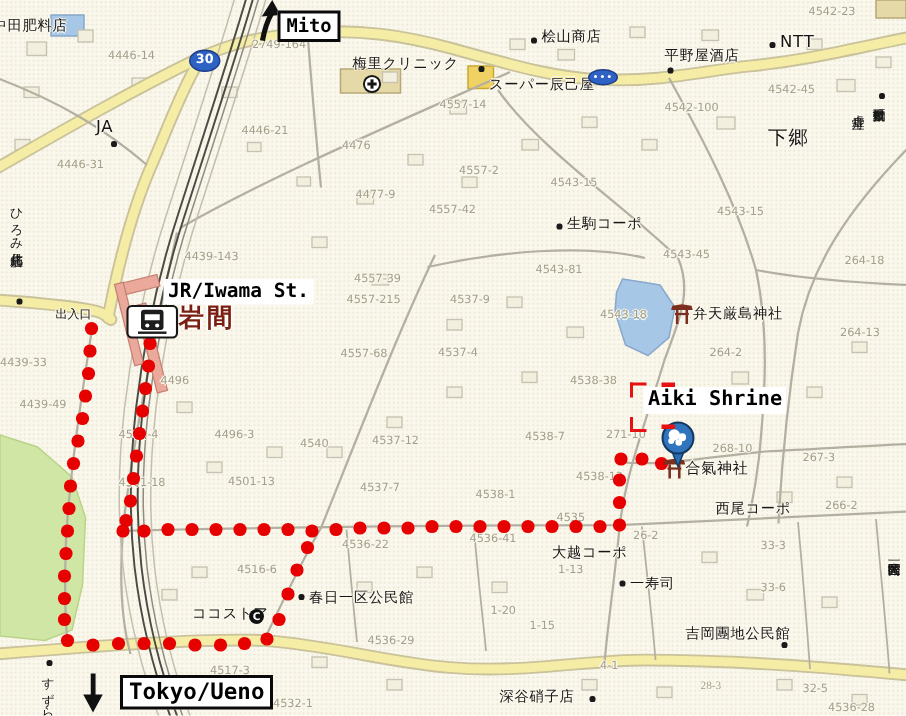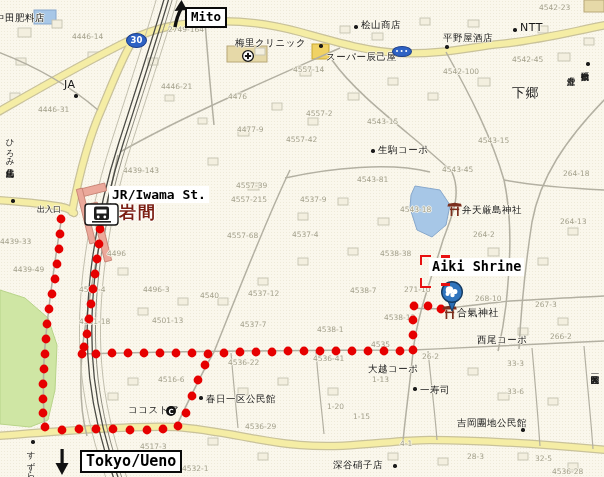--- a/index.html
+++ b/index.html
@@ -218,21 +218,21 @@
       <div class="plot" style="left: 245px; top: 423px;">4536-29</div>
       <div class="plot" style="left: 140px; top: 443px;">4517-3</div>
       <div class="plot" style="left: 182px; top: 465px;">4532-1</div>
       <div class="plot" style="left: 552px; top: 468px;">4536-28</div>
       <div class="plot" style="left: 507px; top: 360px;">33-3</div>
       <div class="plot" style="left: 507px; top: 388px;">33-6</div>
       <div class="plot" style="left: 372px; top: 376px;">1-13</div>
       <div class="plot" style="left: 327px; top: 403px;">1-20</div>
       <div class="plot" style="left: 353px; top: 413px;">1-15</div>
       <div class="plot" style="left: 400px; top: 440px;">4-1</div>
-      <div class="plot" style="left: 467px; top: 453px;">28-3</div>
+      <div class="plot" style="left: 467px; top: 453px; font-family: Liberation Serif, serif;">28-3</div>
       <div class="plot" style="left: 535px; top: 455px;">32-5</div>
       <div class="plot" style="left: 13px; top: 266px;">4439-49</div>
       <div class="plot" style="left: 0px; top: 238px;">4439-33</div>
       <div class="plot" style="left: 107px; top: 250px;">4496</div>
       <div class="plot" style="left: 79px; top: 286px;">4501-4</div>
       <div class="plot" style="left: 143px; top: 286px;">4496-3</div>
       <div class="plot" style="left: 200px; top: 292px;">4540</div>
       <div class="plot" style="left: 248px; top: 290px;">4537-12</div>
       <div class="plot" style="left: 79px; top: 318px;">4501-18</div>
       <div class="plot" style="left: 152px; top: 317px;">4501-13</div>

